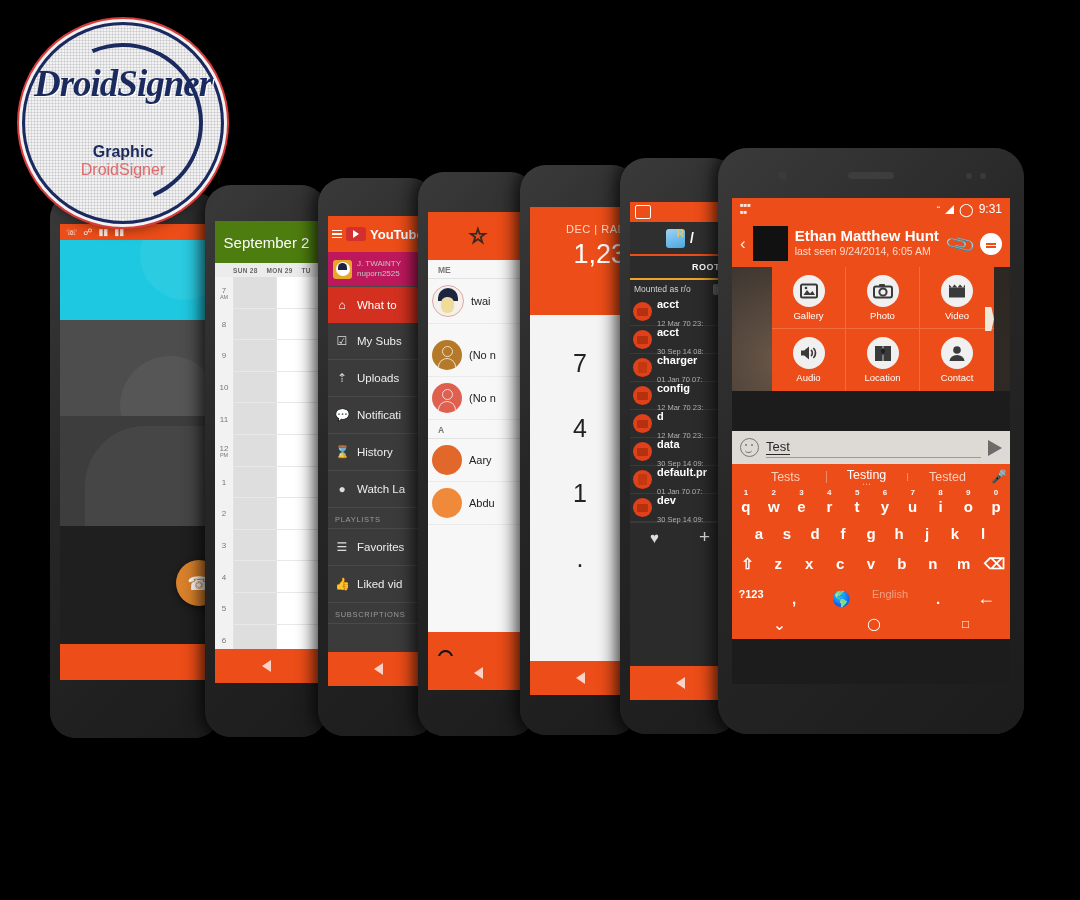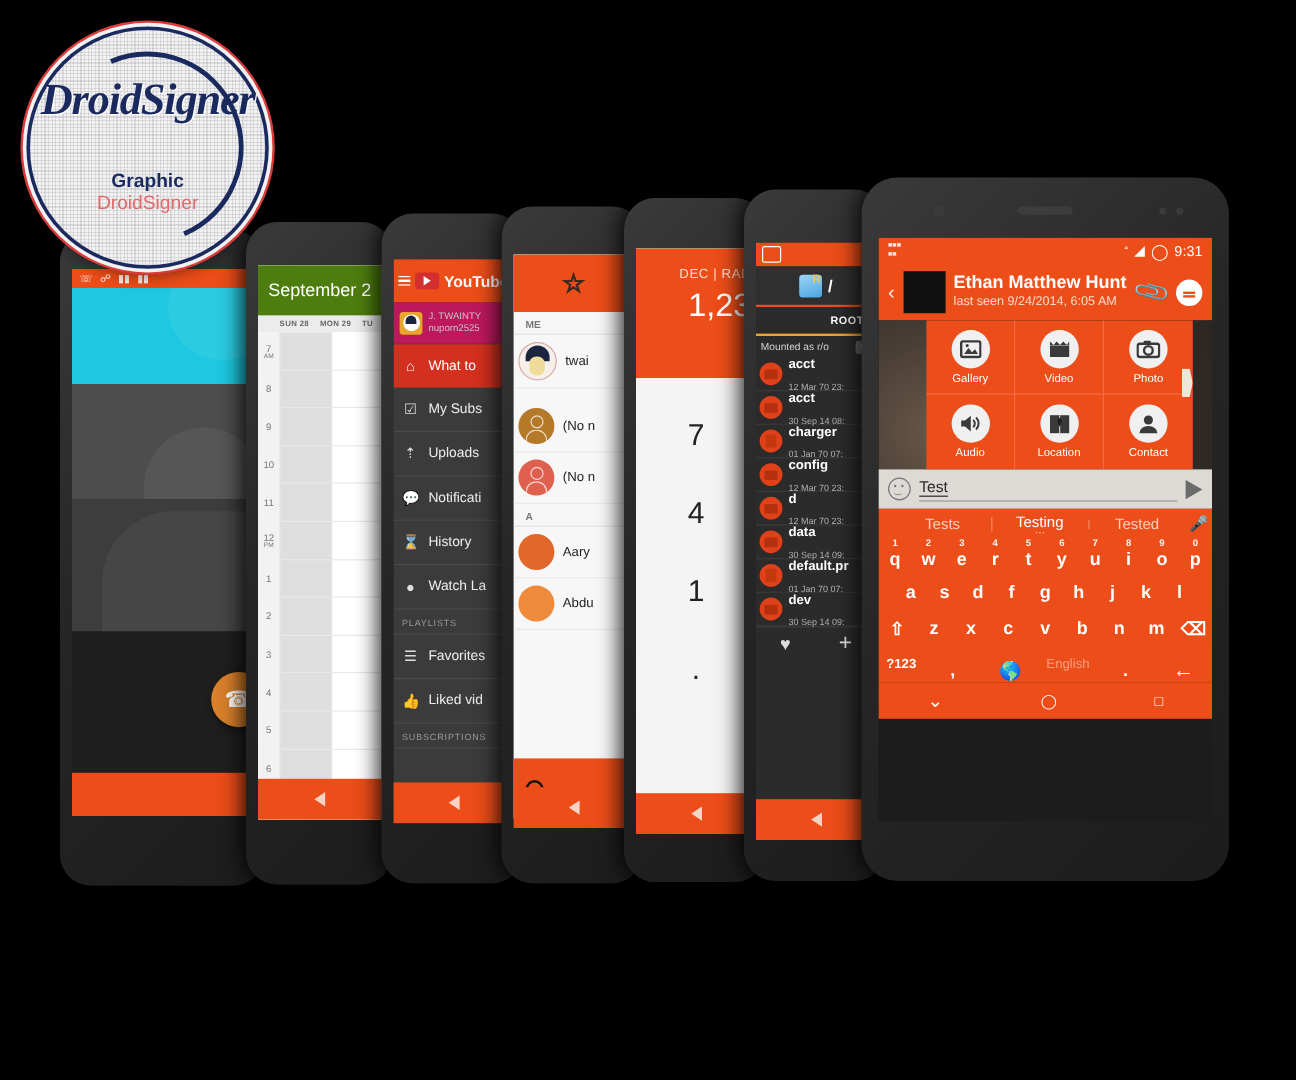--- a/index.html
+++ b/index.html
@@ -60,21 +60,21 @@
      display:grid;grid-template-columns:1fr 1fr 1fr;grid-template-rows:1fr 1fr;}
   .attcell{display:flex;flex-direction:column;align-items:center;justify-content:center;gap:3px;
      border-right:1px solid rgba(255,255,255,.18);border-bottom:1px solid rgba(255,255,255,.18);}
   .attcell:nth-child(3n){border-right:none;}
   .attcell:nth-child(n+4){border-bottom:none;}
   .attico{width:32px;height:32px;border-radius:50%;background:#f0f0f0;display:flex;align-items:center;
      justify-content:center;}
   .attlbl{color:#fff;font-size:9.5px;}
   .edgetab{position:absolute;right:0;top:40px;width:9px;height:24px;background:#efe7d8;
      clip-path:polygon(0 0,70% 0,100% 50%,70% 100%,0 100%);}
-  .inputbar{display:flex;align-items:center;gap:7px;background:#ddd9d4;padding:6px 8px;}
+  .inputbar{display:flex;align-items:center;gap:7px;background:#ddd9d4;padding:6px 8px;margin-top:40px;}
   .emo{width:17px;height:17px;border-radius:50%;border:1.6px solid #777;position:relative;}
   .emo:before{content:"";position:absolute;left:3.5px;top:4.5px;width:2px;height:2px;border-radius:50%;
      background:#777;box-shadow:6px 0 0 #777;}
   .emo:after{content:"";position:absolute;left:4px;bottom:3.5px;width:7px;height:3px;
      border-bottom:1.6px solid #777;border-radius:0 0 6px 6px;}
   .txtfield{flex:1;border-bottom:1px solid #9b9b9b;padding-bottom:2px;}
   .txtfield span{font-size:13px;color:#2a2a2a;border-bottom:1px solid #2a2a2a;}
   .send{width:0;height:0;border-top:8px solid transparent;border-bottom:8px solid transparent;
      border-left:14px solid #6b6b6b;}
   .kb{background:#ed4d18;padding-bottom:0;}
@@ -536,36 +536,36 @@
               <svg width="18" height="16" viewBox="0 0 18 16">
                   <rect x="1" y="1.5" width="16" height="13" rx="1.5" fill="none" stroke="#3a3a3a" stroke-width="2"></rect>
                   <path d="M3.5 12 L7 7 L10 10.5 L12.5 8 L15 12 Z" fill="#3a3a3a"></path>
                   <circle cx="6" cy="5" r="1.3" fill="#3a3a3a"></circle>
                 </svg>
             </span>
             <span class="attlbl">Gallery</span>
           </div>
           <div class="attcell">
             <span class="attico">
-              <svg width="18" height="16" viewBox="0 0 18 16">
-                  <rect x="1" y="5" width="16" height="9.5" fill="#3a3a3a"></rect>
-                  <path d="M1 1.5 L4 4.5 L6.5 1.5 L9.5 4.5 L12 1.5 L15 4.5 L17 1.5 L17 4.8 L1 4.8 Z" fill="#3a3a3a"></path>
-                </svg>
-            </span>
-            <span class="attlbl">Video</span>
-          </div>
-          <div class="attcell">
-            <span class="attico">
               <svg width="20" height="16" viewBox="0 0 20 16">
                   <rect x="1" y="3.5" width="18" height="11" rx="2" fill="none" stroke="#3a3a3a" stroke-width="2"></rect>
                   <rect x="6" y="1" width="6" height="3" rx="1" fill="#3a3a3a"></rect>
                   <circle cx="10" cy="9" r="3.6" fill="none" stroke="#3a3a3a" stroke-width="2"></circle>
                 </svg>
             </span>
             <span class="attlbl">Photo</span>
+          </div>
+          <div class="attcell">
+            <span class="attico">
+              <svg width="18" height="16" viewBox="0 0 18 16">
+                  <rect x="1" y="5" width="16" height="9.5" fill="#3a3a3a"></rect>
+                  <path d="M1 1.5 L4 4.5 L6.5 1.5 L9.5 4.5 L12 1.5 L15 4.5 L17 1.5 L17 4.8 L1 4.8 Z" fill="#3a3a3a"></path>
+                </svg>
+            </span>
+            <span class="attlbl">Video</span>
           </div>
           <div class="attcell">
             <span class="attico">
               <svg width="20" height="16" viewBox="0 0 20 16">
                   <path d="M2 5.5 h3.2 L10 1.5 v13 L5.2 10.5 H2 Z" fill="#3a3a3a"></path>
                   <path d="M12 5 a4 4 0 0 1 0 6" fill="none" stroke="#3a3a3a" stroke-width="1.7"></path>
                   <path d="M14.4 3 a7 7 0 0 1 0 10" fill="none" stroke="#3a3a3a" stroke-width="1.7"></path>
                 </svg>
             </span>
             <span class="attlbl">Audio</span>

